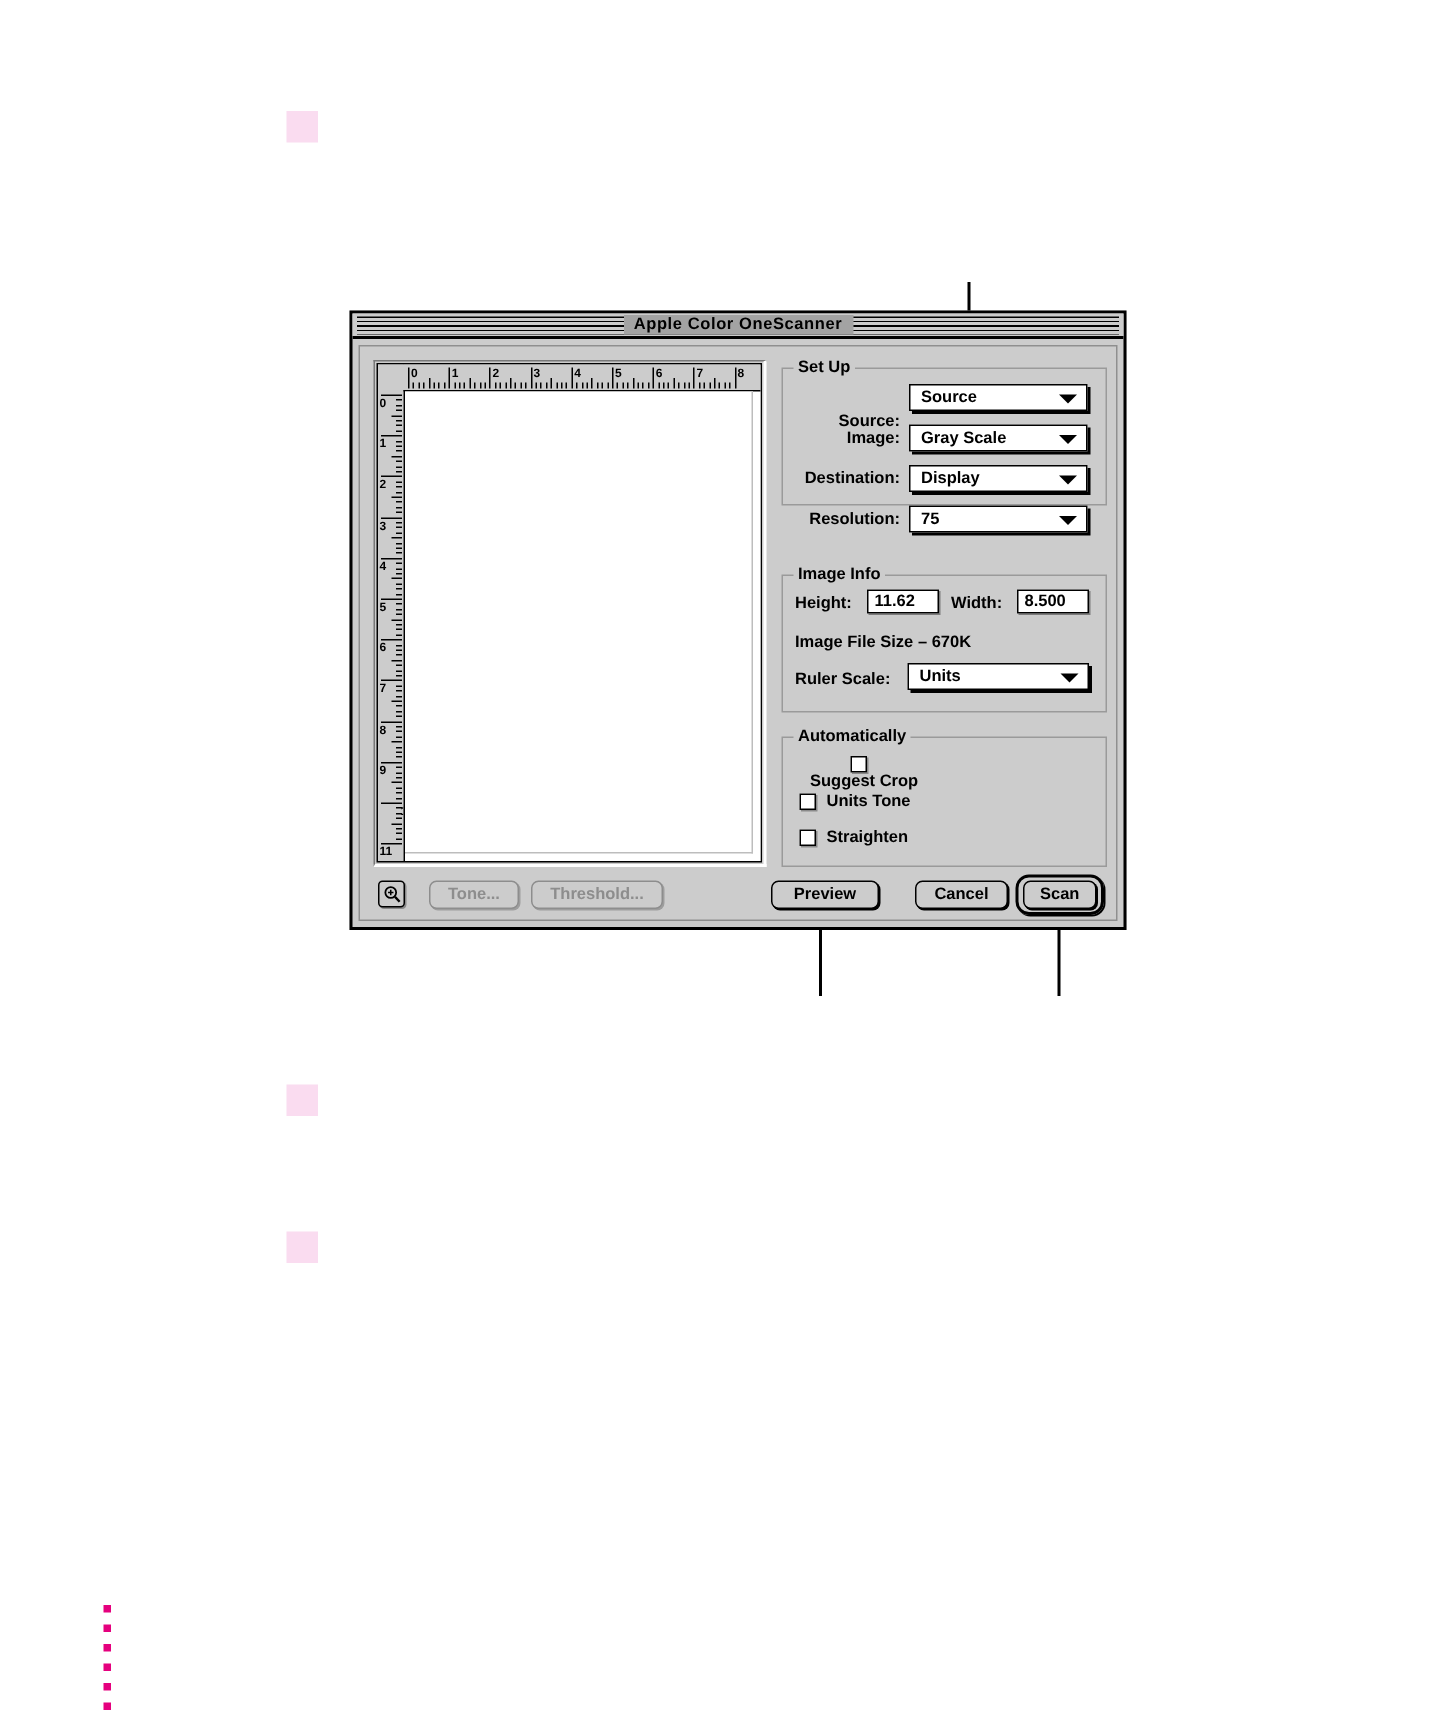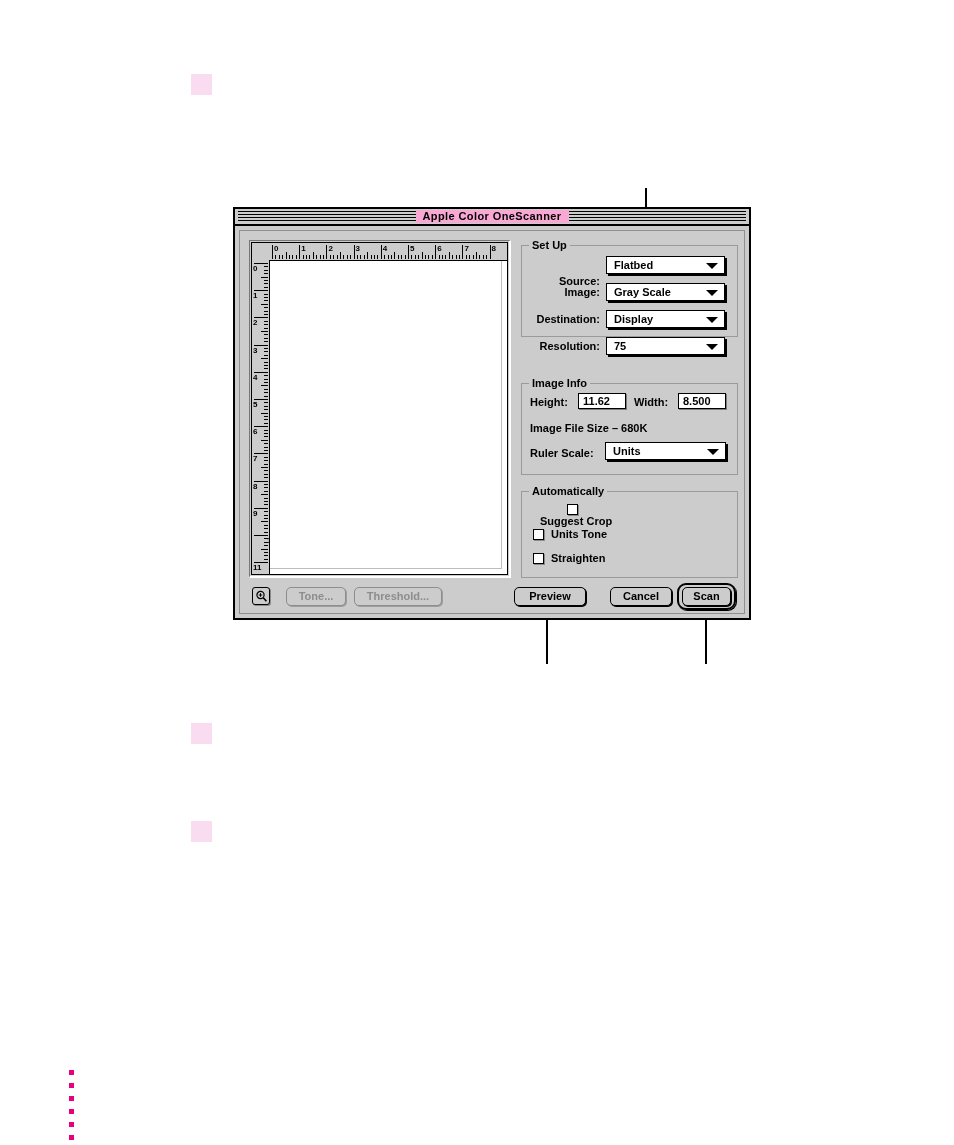--- a/index.html
+++ b/index.html
@@ -25,21 +25,21 @@
   }
   .titlebar{
     position:relative;height:17px;background:#cccccc;
     border-bottom:2px solid #000;box-sizing:border-box;
     display:flex;align-items:center;justify-content:center;
   }
   .stripes{position:absolute;left:3px;right:3px;top:2px;height:12px;
     background:repeating-linear-gradient(to bottom,
       #000 0px,#000 1px,#cccccc 1px,#cccccc 3px);}
   .title-text{
-    position:relative;z-index:2;background:#f9a8d4;padding:0 7px;
+    position:relative;z-index:2;background:#a3a3a3;padding:0 7px;
     font-size:11px;font-weight:bold;letter-spacing:.4px;color:#000;
     white-space:nowrap;line-height:13px;
   }
   .win-body{
     position:absolute;left:4px;top:21px;right:4px;bottom:4px;
     background:#cccccc;border:1px solid #8f8f8f;box-sizing:border-box;
   }
 
   
   .preview-outer{
@@ -344,21 +344,21 @@
             <div class="canvas-inner"></div>
           </div>
         </div>
       </div>
 
       <div class="group" style="left:281px;top:14px;width:217px;height:92px;">
         <div class="group-label">Set Up</div>
 
         <div class="lbl" style="left:0px;top:29px;width:78px;">Source:</div>
         <div class="popup" style="left:84px;top:10px;width:119px;">
-          <div class="popup-text">Flatbed</div>
+          <div class="popup-text">Source</div>
           <div class="popup-arrow"></div>
         </div>
 
         <div class="lbl" style="left:0px;top:40px;width:78px;">Image:</div>
         <div class="popup" style="left:84px;top:37px;width:119px;">
           <div class="popup-text">Gray Scale</div>
           <div class="popup-arrow"></div>
         </div>
 
         <div class="lbl" style="left:0px;top:67px;width:78px;">Destination:</div>
@@ -380,21 +380,21 @@
         <div class="lbl lbl-l" style="left:8px;top:12px;">Height:</div>
         <div class="field" style="left:56px;top:9px;width:48px;">
           <div class="field-text">11.62</div>
         </div>
 
         <div class="lbl lbl-l" style="left:112px;top:12px;">Width:</div>
         <div class="field" style="left:156px;top:9px;width:48px;">
           <div class="field-text">8.500</div>
         </div>
 
-        <div class="lbl lbl-l" style="left:8px;top:38px;">Image File Size – 680K</div>
+        <div class="lbl lbl-l" style="left:8px;top:38px;">Image File Size – 670K</div>
 
         <div class="lbl lbl-l" style="left:8px;top:63px;">Ruler Scale:</div>
         <div class="popup" style="left:83px;top:58px;width:121px;">
           <div class="popup-text">Units</div>
           <div class="popup-arrow"></div>
         </div>
       </div>
 
       <div class="group" style="left:281px;top:260px;width:217px;height:87px;">
         <div class="group-label">Automatically</div>

